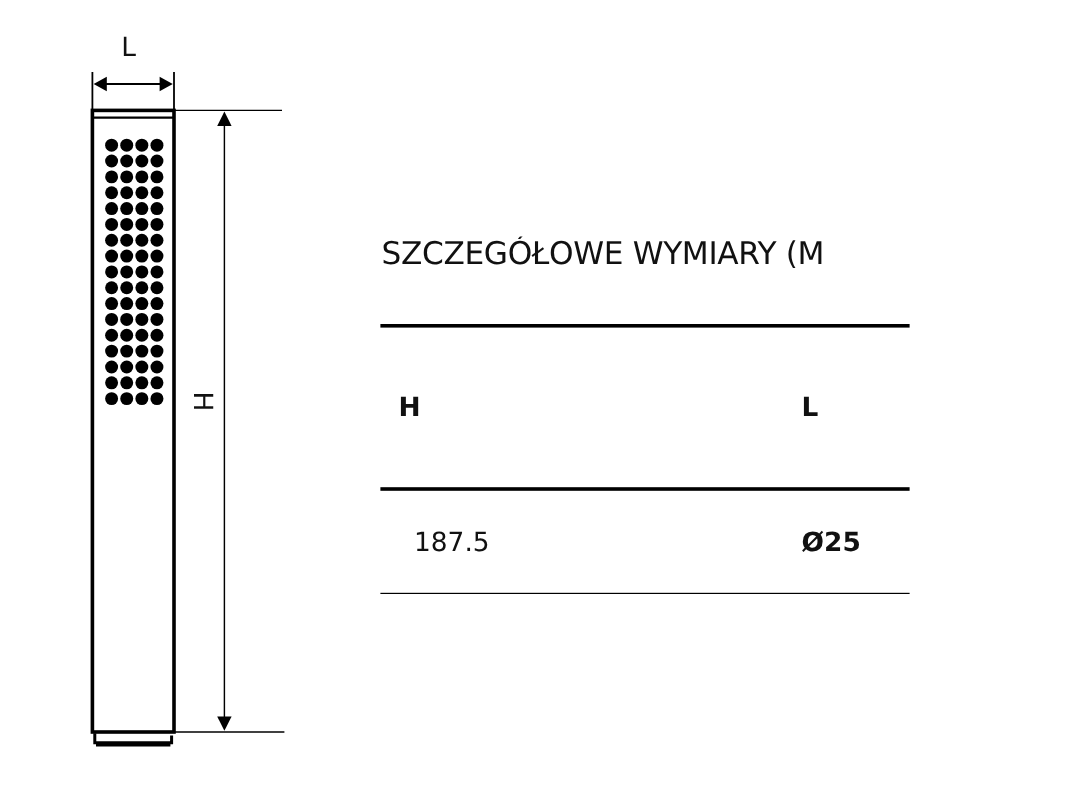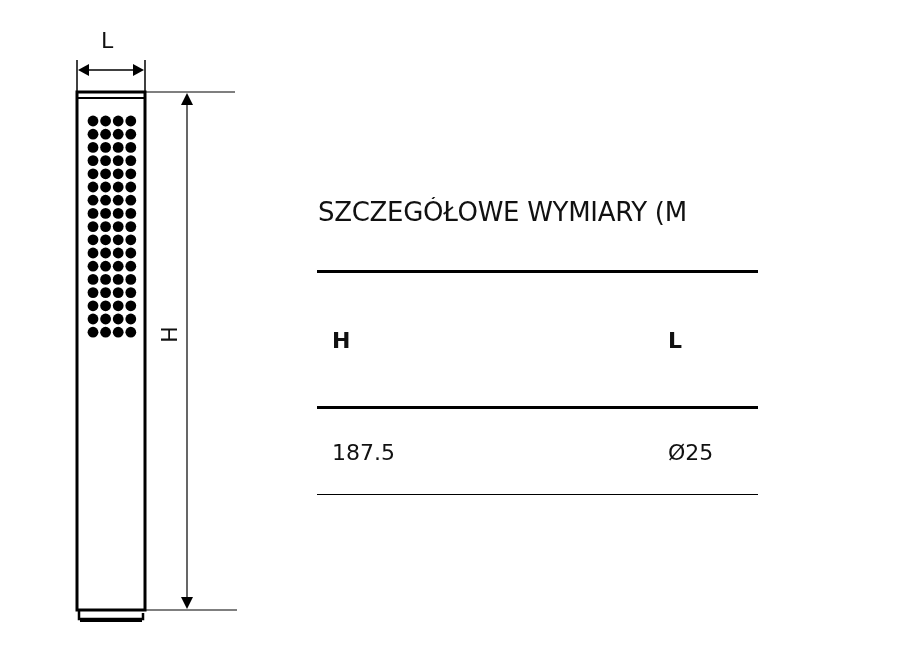--- a/index.html
+++ b/index.html
@@ -115,16 +115,16 @@
 </div>
 
 <div class="title">SZCZEGÓŁOWE WYMIARY (M</div>
 <div class="rule thick" style="top:270px;"></div>
 
 <div class="cell hdr" style="left:332px; top:328px;">H</div>
 <div class="cell hdr" style="left:668px; top:328px;">L</div>
 
 <div class="rule thick" style="top:406px;"></div>
 
-<div class="cell val" style="left:332px; top:440px;">187.5</div>
-<div class="cell val" style="left:668px; top:440px;">Ø25</div>
+<div class="cell val" style="left:345px; top:440px;">187.5</div>
+<div class="cell val" style="left:668px; top:440px;font-weight:bold;">Ø25</div>
 
 <div class="rule thin" style="top:494px;"></div>
 
 </body></html>

